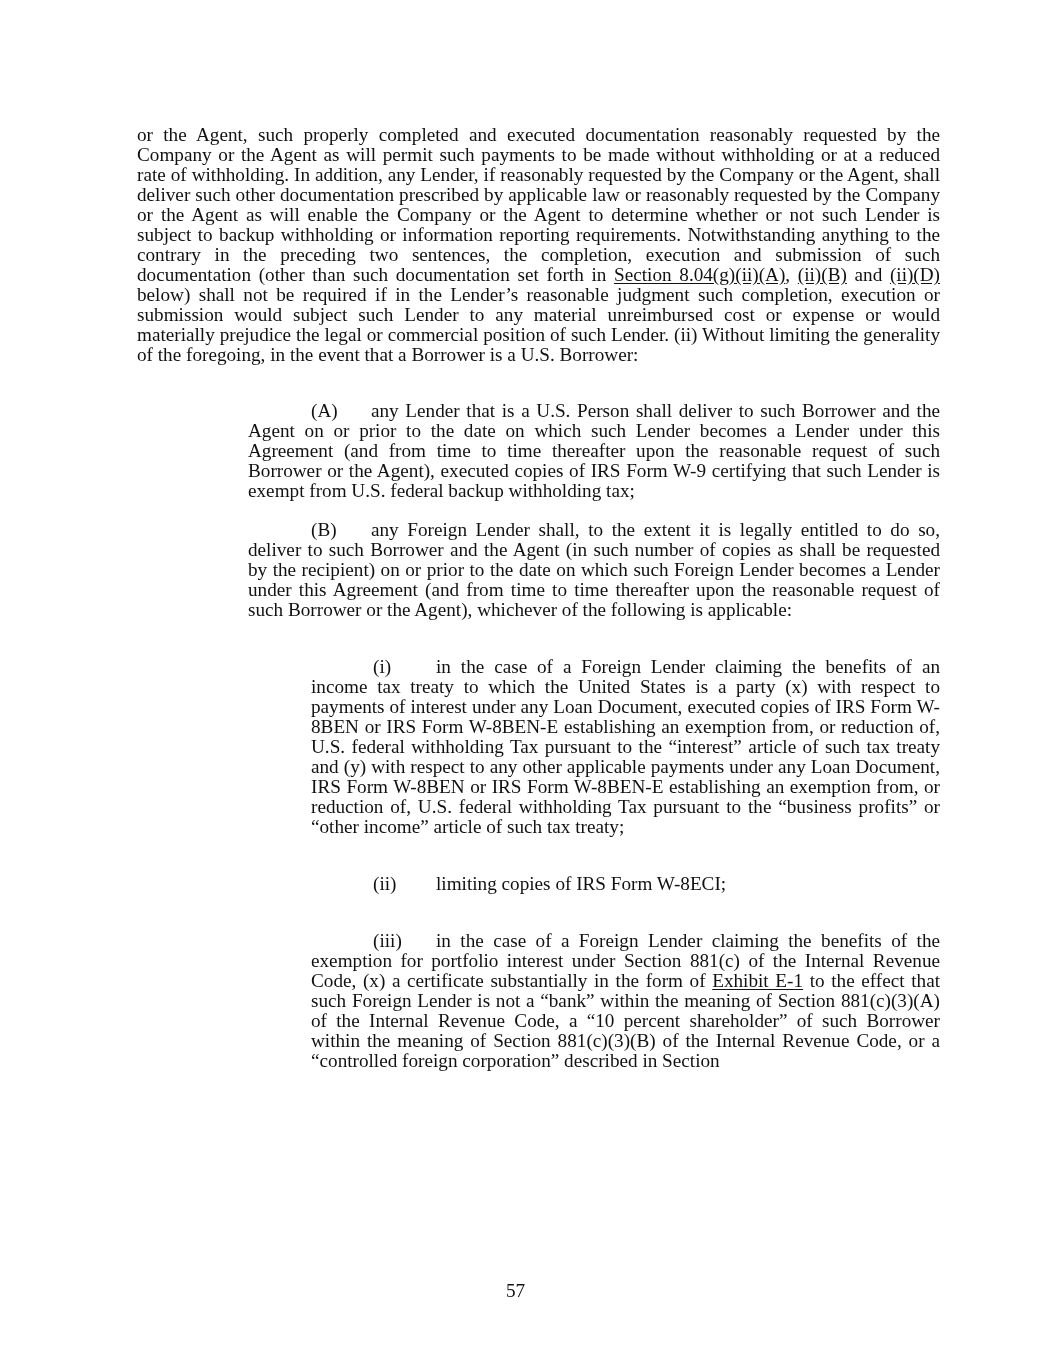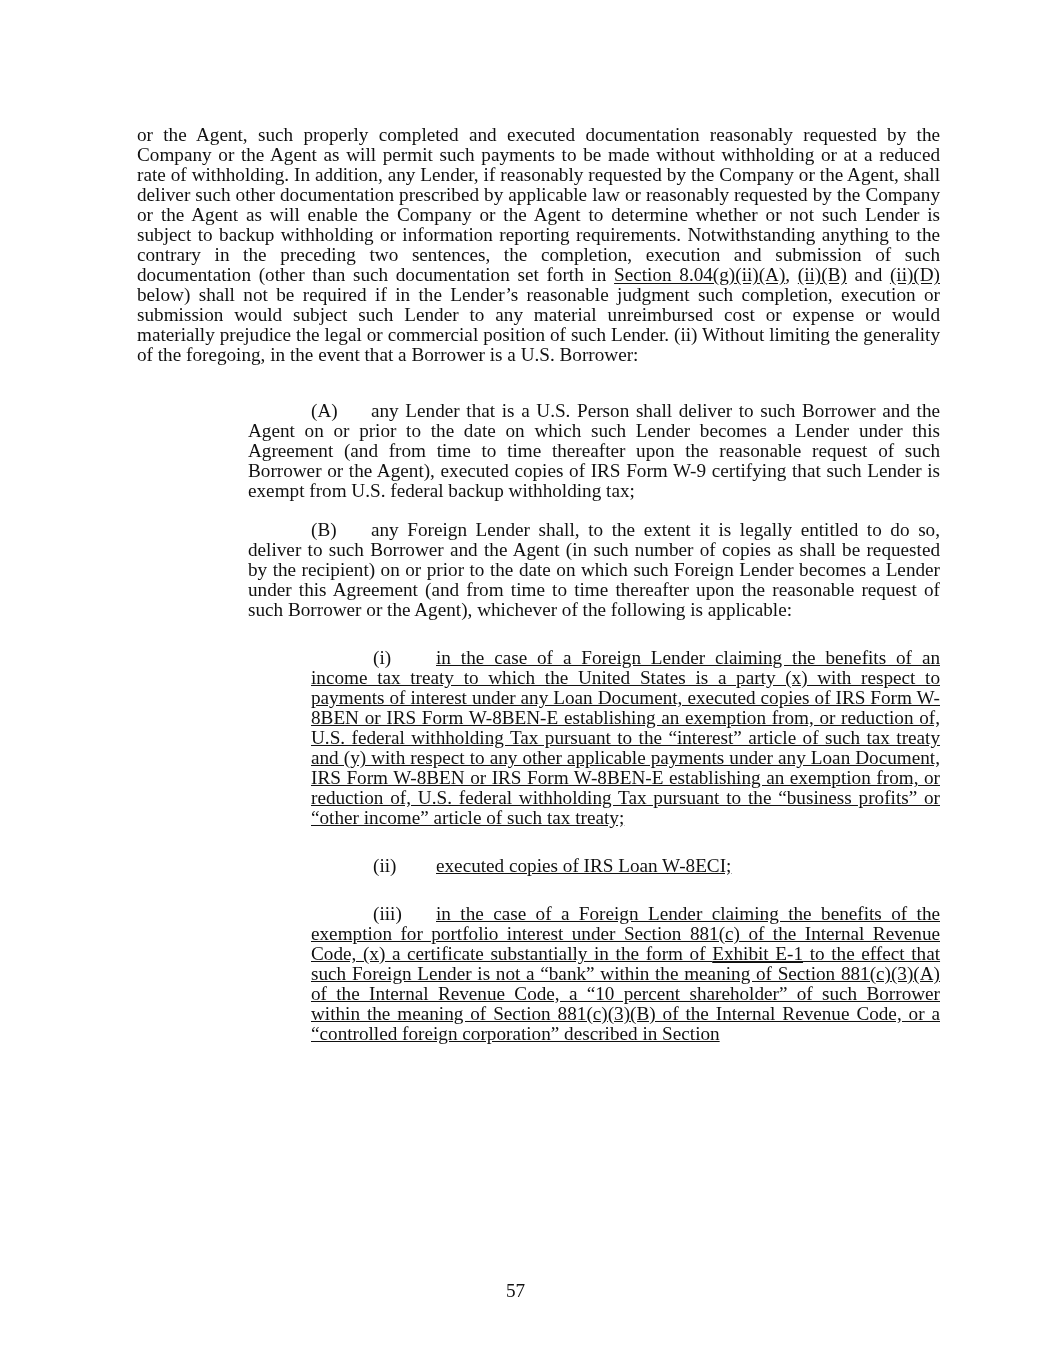--- a/index.html
+++ b/index.html
@@ -12,21 +12,21 @@
     position: absolute; left: 137px; top: 125px; width: 803px;
     font-size: 19.2px; line-height: 20px;
   }
   .para { text-align: justify; margin: 0; }
   .para-a, .para-b {
     margin-left: 111px; text-align: justify;
   }
   .para-a { margin-top: 36px; }
   .para-b { margin-top: 16px; }
   .sub {
-    margin-left: 174px; text-align: justify; margin-top: 28px; text-decoration: underline;
+    margin-left: 174px; text-align: justify; margin-top: 37px;
   }
   .first-indent-a { padding-left: 63px; }
   .first-indent-sub { padding-left: 62px; }
   .label { display: inline-block; }
   .label-a { width: 60px; }
   .label-sub { width: 63px; }
   .u { text-decoration: underline; text-underline-offset: 2px; }
   .page-number {
     position: absolute; top: 1280px; left: 0; width: 1031px;
     text-align: center; font-size: 19.2px;
@@ -37,18 +37,18 @@
 
 <div class="page">
   <p class="para"><span>or the Agent, such properly completed and executed documentation reasonably requested by the Company or the Agent as will permit such payments to be made without withholding or at a reduced rate of withholding.  In addition, any Lender, if reasonably requested by the Company or the Agent, shall deliver such other documentation prescribed by applicable law or reasonably requested by the Company or the Agent as will enable the Company or the Agent to determine whether or not such Lender is subject to backup withholding or information reporting requirements.  Notwithstanding anything to the contrary in the preceding two sentences, the completion, execution and submission of such documentation (other than such documentation set forth in </span><span class="u">Section 8.04(g)(ii)(A)</span><span>, </span><span class="u">(ii)(B)</span><span> and </span><span class="u">(ii)(D)</span><span> below) shall not be required if in the Lender’s reasonable judgment such completion, execution or submission would subject such Lender to any material unreimbursed cost or expense or would materially prejudice the legal or commercial position of such Lender.  (ii) Without limiting the generality of the foregoing, in the event that a Borrower is a U.S. Borrower:</span></p>
 
   <p class="para-a"><span class="first-indent-a"></span><span class="label label-a">(A)</span><span>any Lender that is a U.S. Person shall deliver to such Borrower and the Agent on or prior to the date on which such Lender becomes a Lender under this Agreement (and from time to time thereafter upon the reasonable request of such Borrower or the Agent), executed copies of IRS Form W-9 certifying that such Lender is exempt from U.S. federal backup withholding tax;</span></p>
 
   <p class="para-b"><span class="first-indent-a"></span><span class="label label-a">(B)</span><span>any Foreign Lender shall, to the extent it is legally entitled to do so, deliver to such Borrower and the Agent (in such number of copies as shall be requested by the recipient) on or prior to the date on which such Foreign Lender becomes a Lender under this Agreement (and from time to time thereafter upon the reasonable request of such Borrower or the Agent), whichever of the following is applicable:</span></p>
 
   <p class="sub"><span class="first-indent-sub"></span><span class="label label-sub">(i)</span><span>in the case of a Foreign Lender claiming the benefits of an income tax treaty to which the United States is a party (x) with respect to payments of interest under any Loan Document, executed copies of IRS Form W-8BEN or IRS Form W-8BEN-E establishing an exemption from, or reduction of, U.S. federal withholding Tax pursuant to the “interest” article of such tax treaty and (y) with respect to any other applicable payments under any Loan Document, IRS Form W-8BEN or IRS Form W-8BEN-E establishing an exemption from, or reduction of, U.S. federal withholding Tax pursuant to the “business profits” or “other income” article of such tax treaty;</span></p>
 
-  <p class="sub"><span class="first-indent-sub"></span><span class="label label-sub">(ii)</span><span>executed copies of IRS Loan W-8ECI;</span></p>
+  <p class="sub"><span class="first-indent-sub"></span><span class="label label-sub">(ii)</span><span>limiting copies of IRS Form W-8ECI;</span></p>
 
   <p class="sub"><span class="first-indent-sub"></span><span class="label label-sub">(iii)</span><span>in the case of a Foreign Lender claiming the benefits of the exemption for portfolio interest under Section 881(c) of the Internal Revenue Code, (x) a certificate substantially in the form of </span><span class="u">Exhibit E-1</span><span> to the effect that such Foreign Lender is not a “bank” within the meaning of Section 881(c)(3)(A) of the Internal Revenue Code, a “10 percent shareholder” of such Borrower within the meaning of Section 881(c)(3)(B) of the Internal Revenue Code, or a “controlled foreign corporation” described in Section</span></p>
 </div>
 
 <div class="page-number">57</div>
 
 </body></html>

